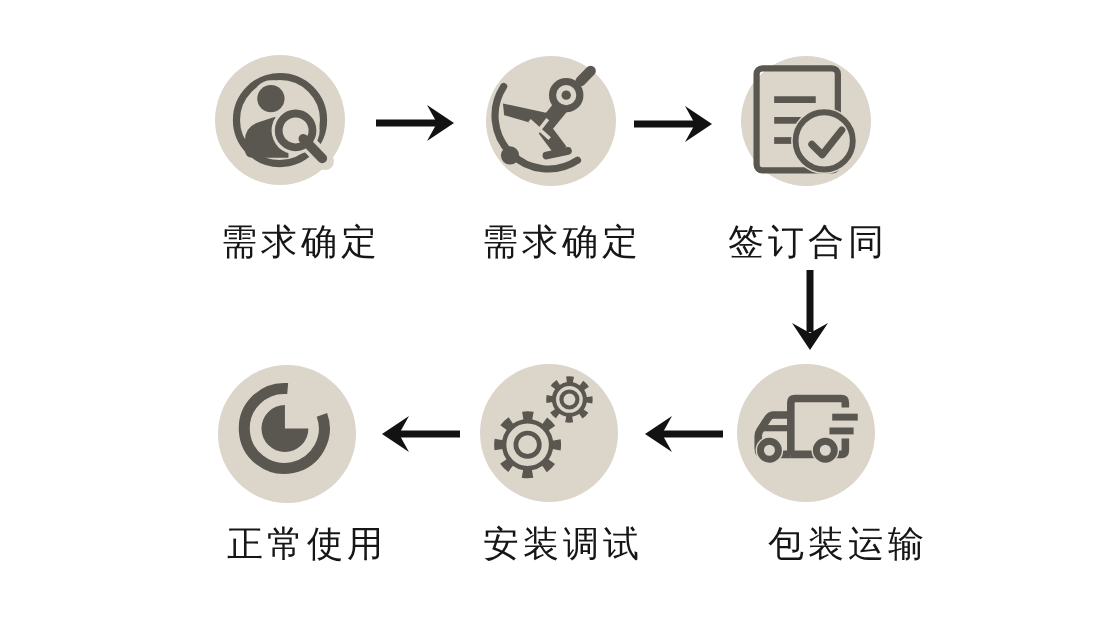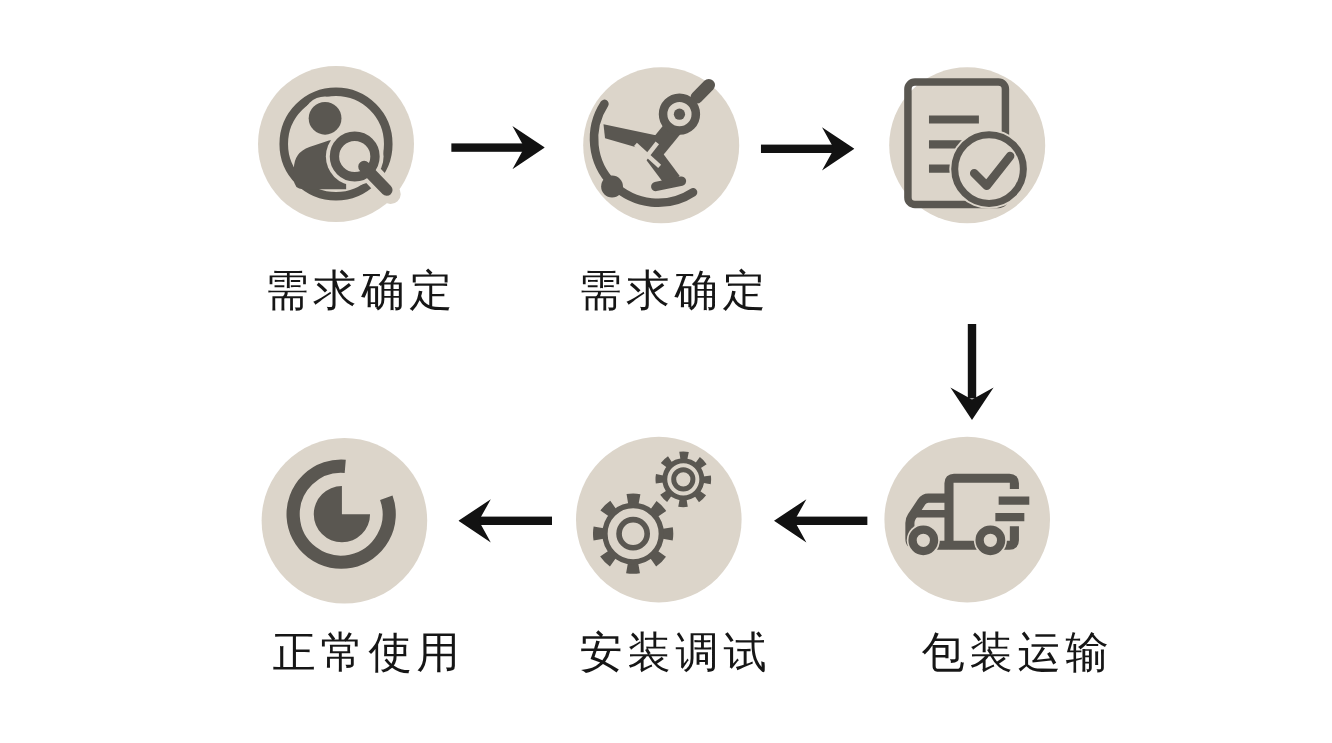--- a/index.html
+++ b/index.html
@@ -96,20 +96,21 @@
 
   <div class="circle" style="left:218px;top:365px;width:138px;height:138px;">
     <svg viewBox="0 0 100 100">
       <path d="M 50.5 17.1 A 29 29 0 1 0 75.3 36.1" fill="none" stroke="#5a5751" stroke-width="8"></path>
       <path d="M 48.5 46 L 48.5 29 A 17 17 0 1 0 65.5 46 Z" fill="#5a5751"></path>
     </svg>
   </div>
 
   <div class="label" style="left:299px;top:222px;">需求确定</div>
   <div class="label" style="left:560px;top:222px;">需求确定</div>
+  <div class="label" style="left:806px;top:222px;">签订合同</div>
   <div class="label" style="left:846px;top:524px;">包装运输</div>
   <div class="label" style="left:305px;top:524px;">正常使用</div>
   <div class="label" style="left:561px;top:524px;">安装调试</div>
 
   <svg class="arrow" style="left:376px;top:103px;" width="78" height="40" viewBox="0 0 78 40">
     <rect x="0" y="16.5" width="62" height="7" fill="#121212"></rect>
     <polygon points="78,20 51,2 61,20 51,38" fill="#121212"></polygon>
   </svg>
   <svg class="arrow" style="left:634px;top:104px;" width="78" height="40" viewBox="0 0 78 40">
     <rect x="0" y="16.5" width="62" height="7" fill="#121212"></rect>

